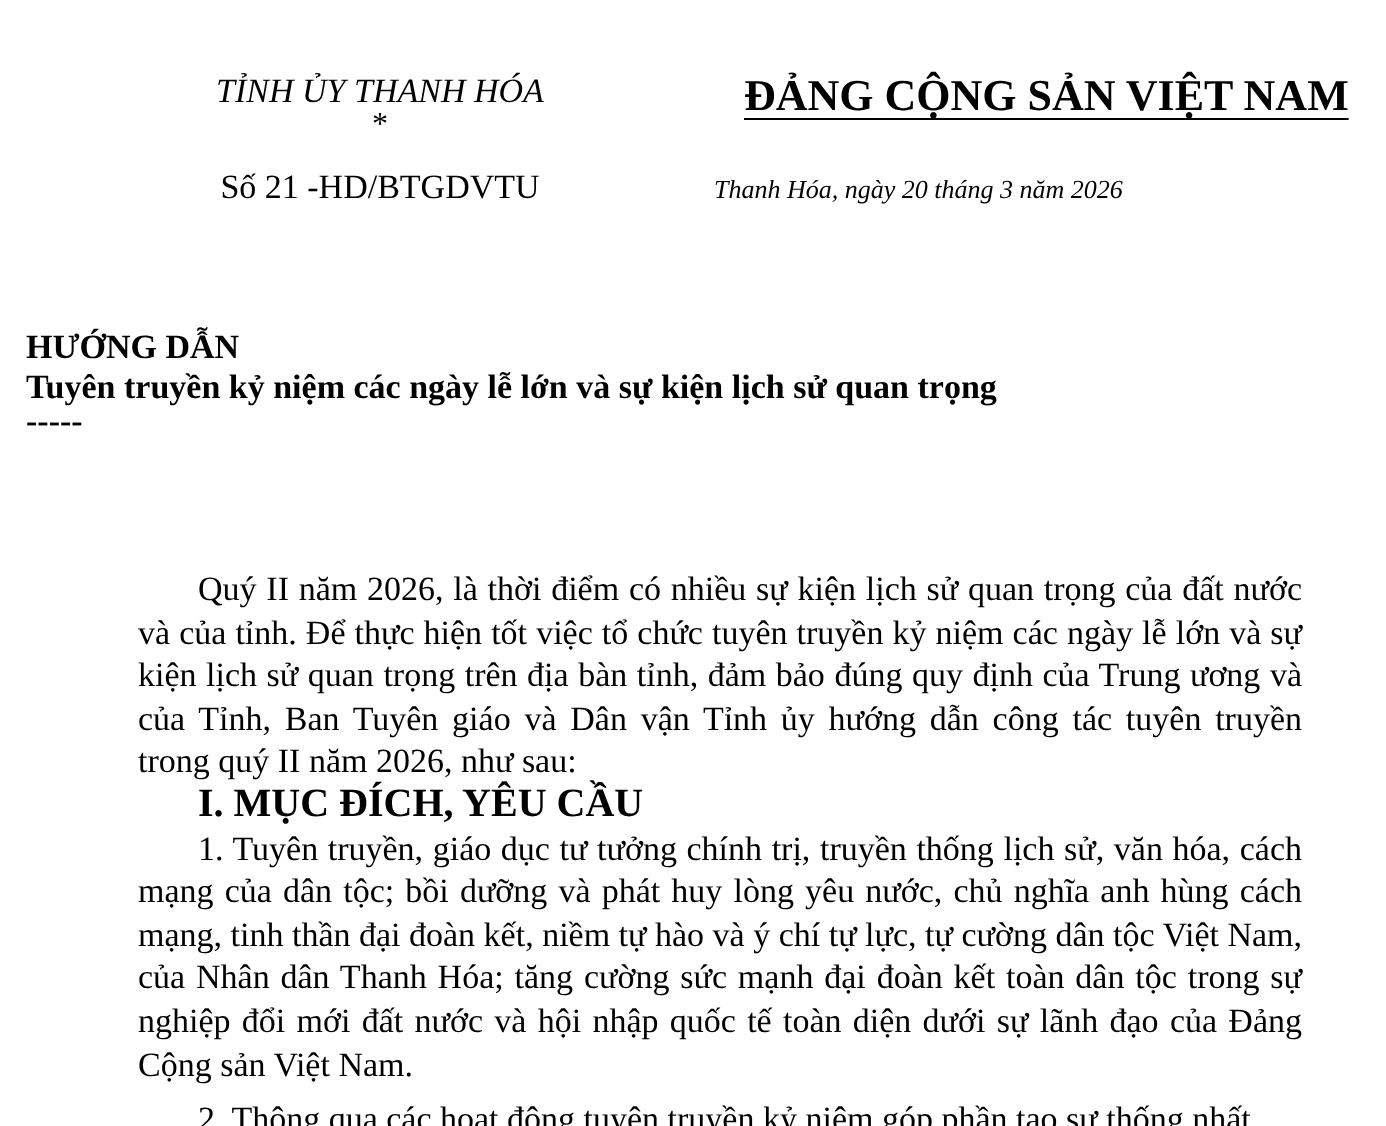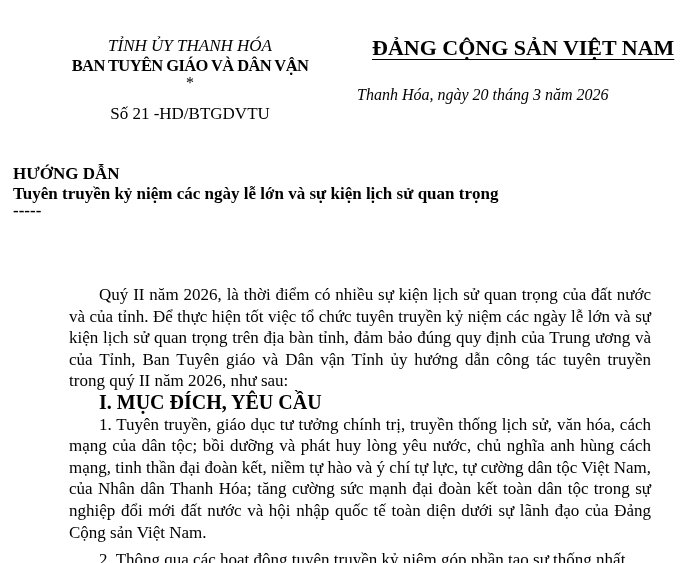--- a/index.html
+++ b/index.html
@@ -31,21 +31,21 @@
     .party {
       left: 372px; top: 37px;
       font-size: 22px; font-weight: bold;
       line-height: 22px;
       text-decoration: underline;
       text-underline-offset: 4px;
       text-decoration-thickness: 1px;
     }
     .date {
       left: 357px; top: 84px;
-      font-size: 16px; font-style: italic;
+      font-size: 13px; font-style: italic;
       line-height: 22px;
     }
 
     .title-block {
       left: 0; width: 693px; top: 164px;
       text-align: left;
       font-weight: bold;
       font-size: 17px;
       line-height: 20px;
       white-space: normal;
@@ -65,21 +65,20 @@
     .heading {
       margin: 0; padding-left: 30px;
       font-weight: bold; font-size: 20px;
     }
   </style>
 </head>
 <body>
 
 <div class="abs org-left">
   <div class="line1">TỈNH ỦY THANH HÓA</div>
-  <div class="line2">BAN TUYÊN GIÁO VÀ DÂN  VẬN</div>
   <div class="star">*</div>
   <div class="docno">Số  21  -HD/BTGDVTU</div>
 </div>
 
 <div class="abs party">ĐẢNG CỘNG SẢN VIỆT NAM</div>
 <div class="abs date">Thanh Hóa, ngày 20 tháng 3 năm 2026</div>
 
 <div class="abs title-block">
   <div class="title-main">HƯỚNG DẪN</div>
   <div>Tuyên truyền kỷ niệm các ngày lễ lớn và sự kiện lịch sử quan trọng</div>

